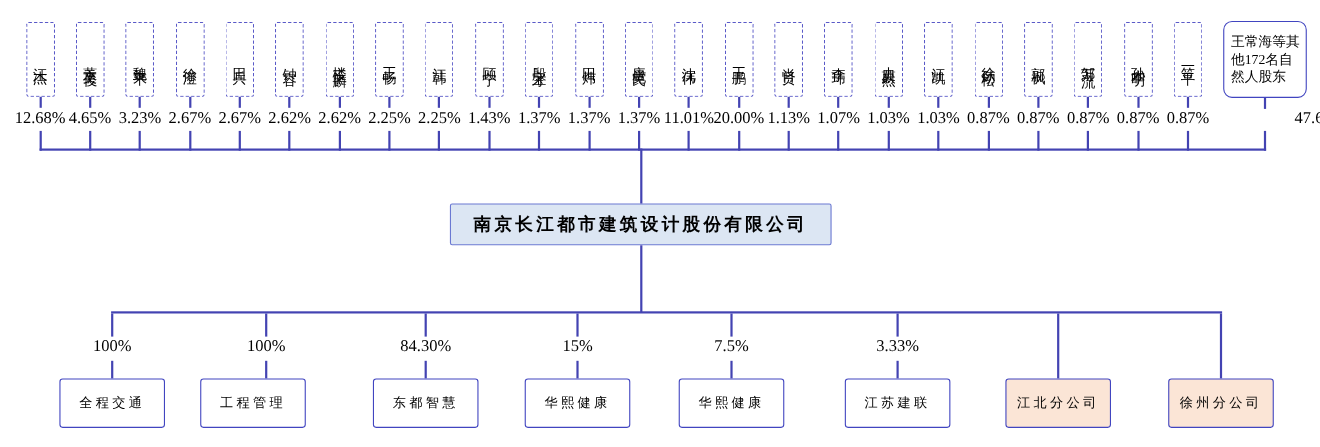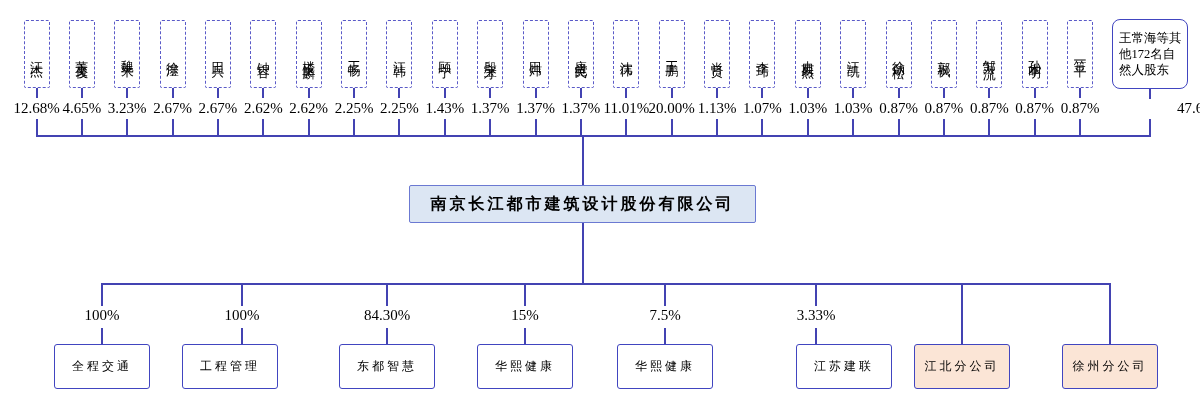--- a/index.html
+++ b/index.html
@@ -240,21 +240,21 @@
     </div>
     <div class="line" style="left: 664px; top: 285px; width: 2px; height: 21px;"></div>
     <div class="pct pct-bottom" style="left: 665px;">7.5%</div>
     <div class="line" style="left: 664px; top: 328px; width: 2px; height: 16px;"></div>
     <div class="sub-box" style="left: 665px; transform: translateX(-50%);">
       <span>华熙健康</span>
     </div>
     <div class="line" style="left: 815px; top: 285px; width: 2px; height: 21px;"></div>
     <div class="pct pct-bottom" style="left: 816px;">3.33%</div>
     <div class="line" style="left: 815px; top: 328px; width: 2px; height: 16px;"></div>
-    <div class="sub-box" style="left: 816px; transform: translateX(-50%); margin-left: 28px;">
+    <div class="sub-box" style="left: 816px; transform: translateX(-50%);">
       <span>江苏建联</span>
     </div>
     <div class="line" style="left: 961px; top: 285px; width: 2px; height: 59px;"></div>
     <div class="sub-box branch-box" style="left: 962px; transform: translateX(-50%);">
       <span>江北分公司</span>
     </div>
     <div class="line" style="left: 1109px; top: 285px; width: 2px; height: 59px;"></div>
     <div class="sub-box branch-box" style="left: 1110px; transform: translateX(-50%);">
       <span>徐州分公司</span>
     </div>

